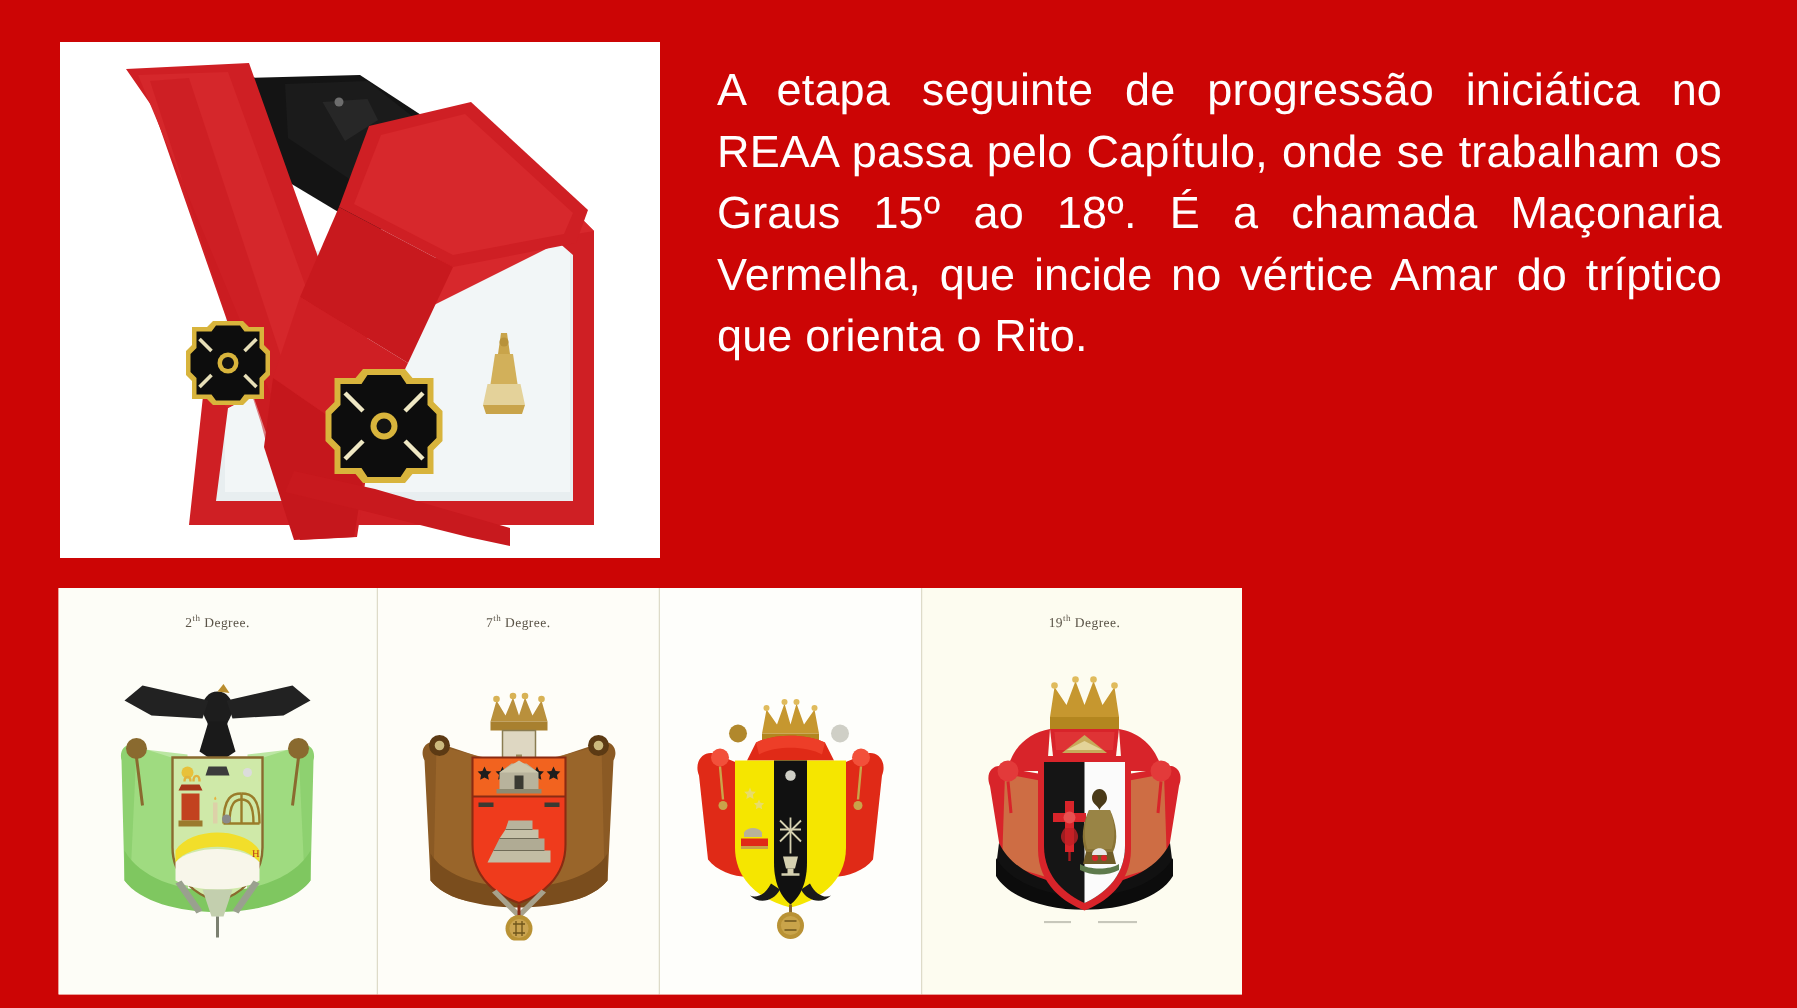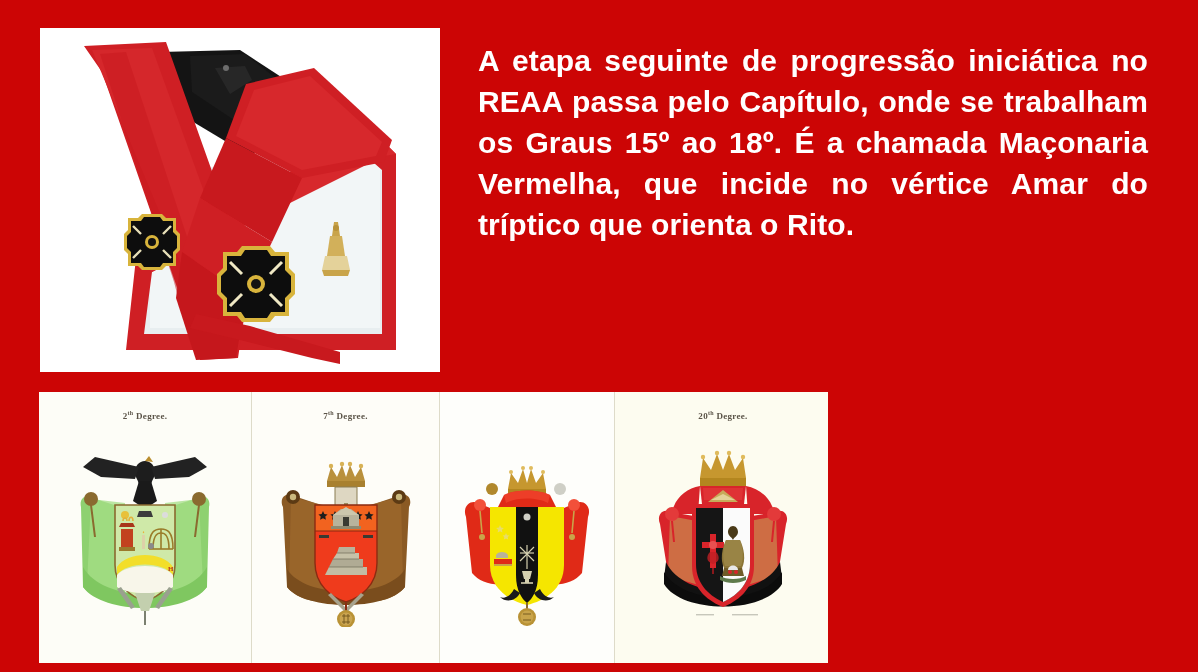--- a/index.html
+++ b/index.html
@@ -9,21 +9,20 @@
   }
   body {
     font-family: "Liberation Sans", sans-serif;
   }
   #slide {
     position: relative;
     width: 1198px;
     height: 672px;
     background: #cc0505;
     overflow: hidden;
-    font-weight: bold;
   }
 
   
   #apron-photo {
     position: absolute;
     left: 40px;
     top: 28px;
     width: 400px;
     height: 344px;
     background: #ffffff;
@@ -356,21 +355,21 @@
           <circle cx="75" cy="170" r="6.4" fill="#c9a44a"></circle>
           <path d="M71,167 L79,167 M71,173 L79,173" stroke="#6f561c" stroke-width="0.9"></path>
         </svg>
       </div>
     </div>
 
     <div class="panel-divider"></div>
 
     <div class="degree-panel p4">
       <div class="degree-title">
-        <span>20</span><sup>th</sup>
+        <span>19</span><sup>th</sup>
         <span>Degree.</span>
       </div>
       <div class="crest-holder">
         <svg width="166" height="190" viewBox="0 0 166 190">
 
           <path d="M60,36 L63,16 L71,28 L77,12 L83,28 L89,12 L95,28 L103,16 L106,36 Z" fill="#c6972f"></path>
           <path d="M60,36 L106,36 L106,44 L60,44 Z" fill="#b3861f"></path>
           <circle cx="63" cy="15" r="2.2" fill="#e0bb5c"></circle>
           <circle cx="77" cy="11" r="2.2" fill="#e0bb5c"></circle>
           <circle cx="89" cy="11" r="2.2" fill="#e0bb5c"></circle>

